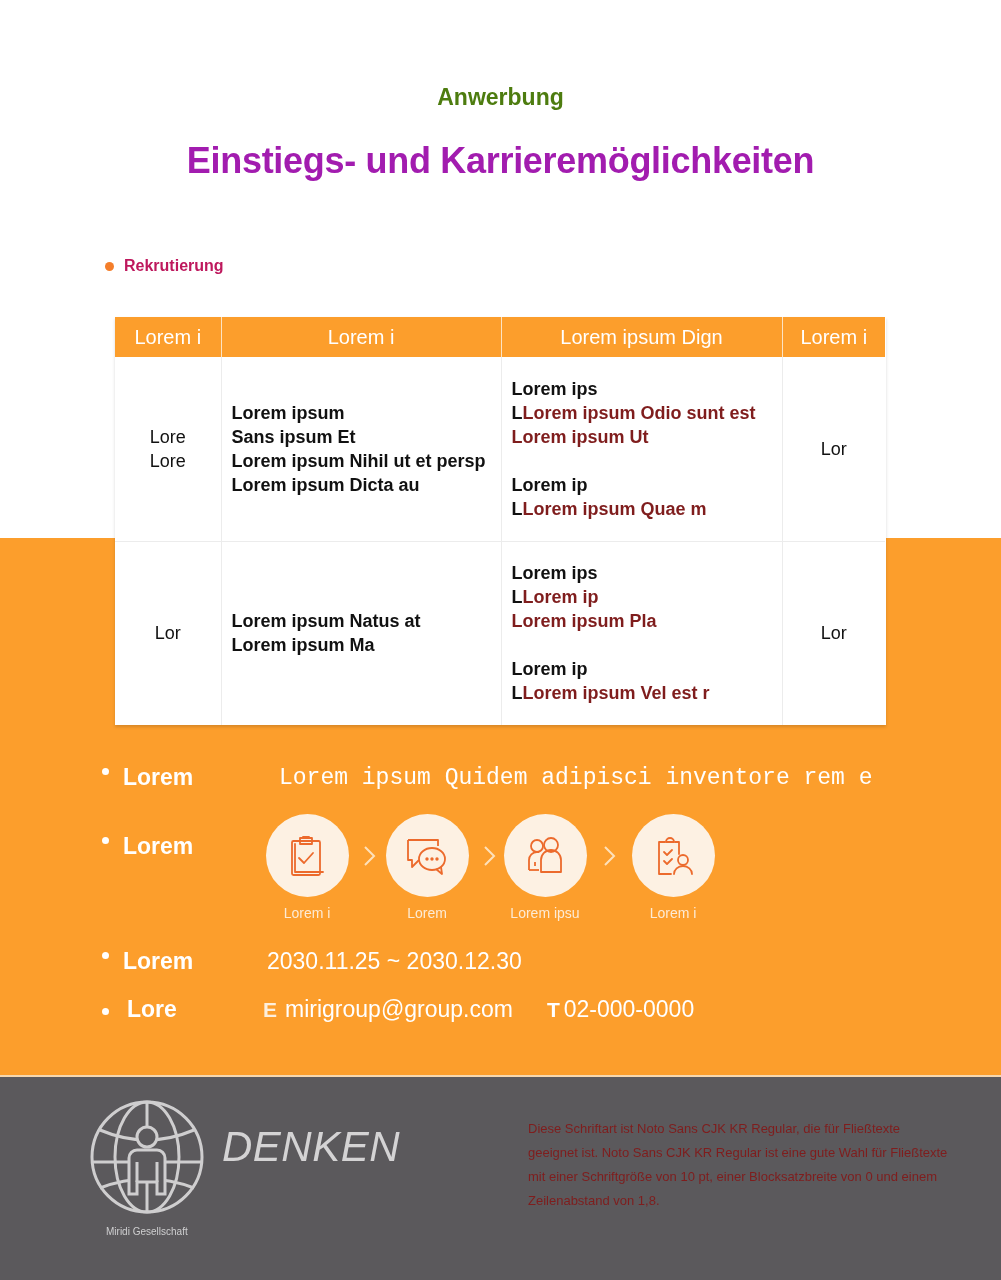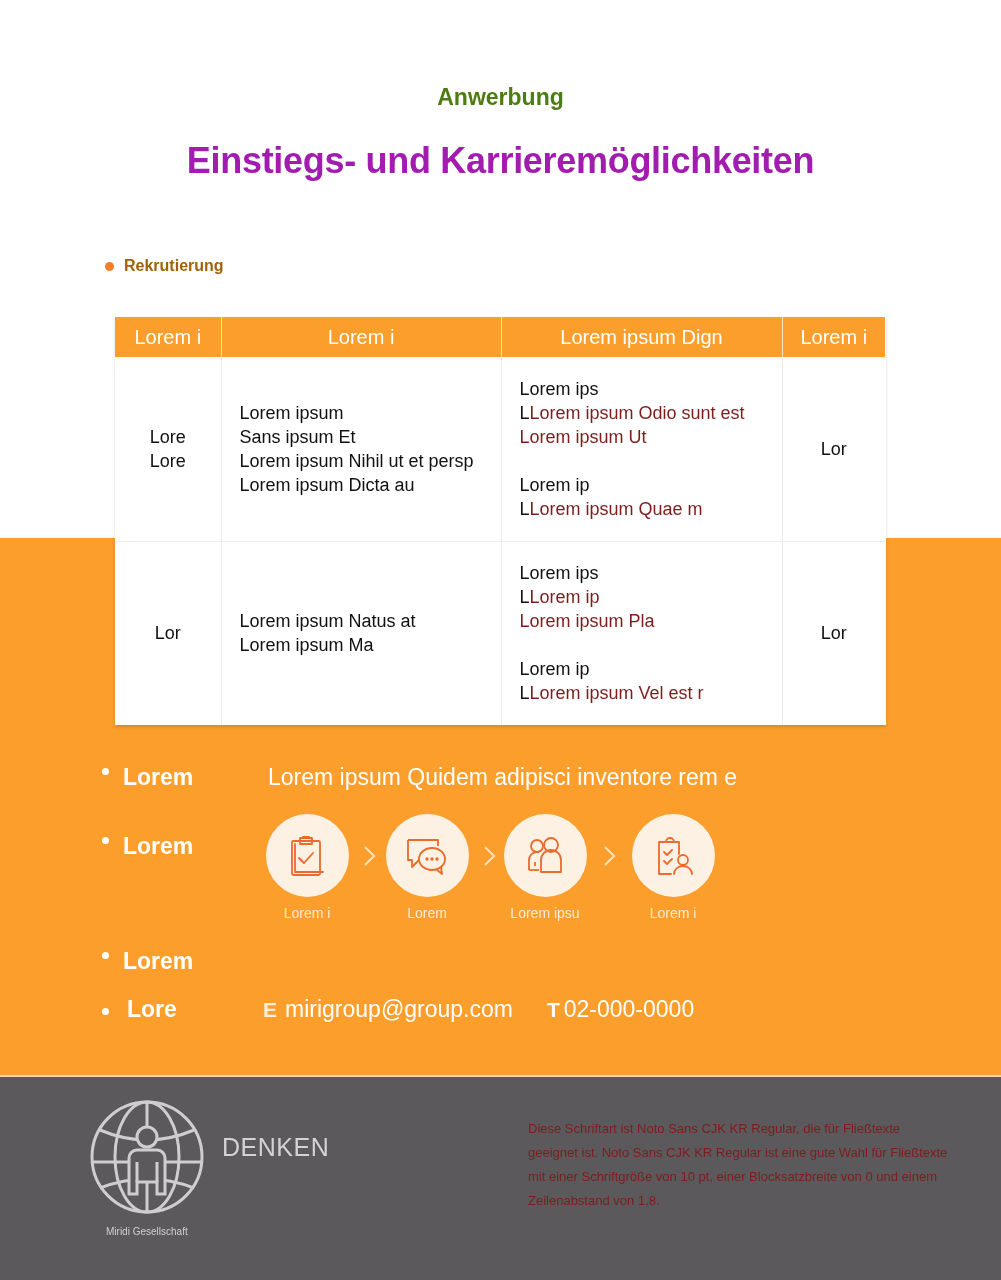--- a/index.html
+++ b/index.html
@@ -8,50 +8,50 @@
 
   .orange-band { position: absolute; left: 0; top: 538px; width: 1001px; height: 537px; background: #fc9e2c; }
   .band-divider { position: absolute; left: 0; top: 1075px; width: 1001px; height: 2px; background: #f6d7ae; }
   .footer { position: absolute; left: 0; top: 1077px; width: 1001px; height: 203px; background: #5b595c; }
 
   .eyebrow { position: absolute; top: 84px; left: 0; width: 1001px; text-align: center; color: #4d7c0f; font-weight: bold; font-size: 23px; }
   .title { position: absolute; top: 140px; left: 0; width: 1001px; text-align: center; color: #a21caf; font-weight: bold; font-size: 36px; letter-spacing: -0.3px; }
 
   .section-head { position: absolute; top: 257px; left: 105px; display: flex; align-items: center; gap: 10px; }
   .dot-orange { width: 9px; height: 9px; border-radius: 50%; background: #f47e2a; }
-  .section-head span.lbl { color: #a16207; font-weight: bold; font-size: 16px; }
+  .section-head span.lbl { color: #be185d; font-weight: bold; font-size: 16px; }
 
   .table-wrap { position: absolute; left: 115px; top: 317px; width: 771px; background: #fff; box-shadow: 0 2px 3px rgba(0,0,0,0.15); }
   table { border-collapse: collapse; width: 770px; table-layout: fixed; }
   th { background: #fc9e2c; color: #fff; font-weight: normal; font-size: 20px; height: 40px; border-right: 1.5px solid #fde3c2; text-align: center; }
   th:last-child { border-right: none; }
   td { font-size: 18px; line-height: 24px; color: #111; border-right: 1px solid #ececec; border-bottom: 1px solid #ececec; vertical-align: middle; }
   td:last-child { border-right: none; }
   tr.r1 td { height: 184px; }
   tr.r2 td { height: 184px; border-bottom: none; }
   td.center { text-align: center; }
-  td.left { padding-left: 18px; }
+  td.left { padding-left: 10px; font-weight: bold; }
   .muted { color: #7f1d1d; }
   .gap { height: 24px; }
 
   .info-row { position: absolute; left: 102px; display: flex; align-items: center; color: #fff; }
   .info-row .wdot { width: 7px; height: 7px; border-radius: 50%; background: #fff; margin-right: 14px; position: relative; top: -6px; }
   .info-row .ilabel { font-weight: bold; font-size: 23px; width: 144px; }
   .info-row .ival { font-size: 23px; }
 
   .steps { position: absolute; top: 814px; left: 265px; display: flex; align-items: flex-start; }
   .step { width: 84px; display: flex; flex-direction: column; align-items: center; }
   .circle { width: 83px; height: 83px; border-radius: 50%; background: #fdf1e3; display: flex; align-items: center; justify-content: center; }
   .circle svg { width: 48px; height: 48px; }
   .step-label { color: #fdebd5; font-size: 14px; margin-top: 8px; white-space: nowrap; }
   .arrow { width: 40px; height: 83px; display: flex; align-items: center; justify-content: center; }
   .arrow svg { width: 16px; height: 24px; }
 
   .logo-globe { position: absolute; left: 90px; top: 1100px; width: 114px; height: 114px; }
-  .brand { position: absolute; left: 222px; top: 1127px; color: #d4d3d4; font-size: 25px; line-height: 40px; letter-spacing: 0.5px; }
+  .brand { position: absolute; left: 222px; top: 1127px; color: #d4d3d4; font-size: 42px; line-height: 40px; letter-spacing: 0.5px; font-style: italic; }
   .company { position: absolute; left: 106px; top: 1226px; color: #cfcfd0; font-size: 10px; }
   .footnote { position: absolute; left: 528px; top: 1117px; width: 420px; color: #7f1d1d; font-size: 13px; line-height: 24px; }
 </style>
 </head>
 <body>
 
 <div class="orange-band"></div>
 <div class="band-divider"></div>
 <div class="footer"></div>
 
@@ -119,21 +119,21 @@
         </td>
         <td class="center">Lor</td>
       </tr>
     </tbody>
   </table>
 </div>
 
 <div class="info-row" style="top:764px;">
   <span class="wdot"></span>
   <span class="ilabel">Lorem</span>
-  <span class="ival" style="margin-left:1px;">Lorem ipsum Quidem adipisci inventore rem e</span>
+  <span class="ival" style="margin-left:12px;font-family:Liberation Mono, monospace;">Lorem ipsum Quidem adipisci inventore rem e</span>
 </div>
 
 <div class="info-row" style="top:833px;">
   <span class="wdot"></span>
   <span class="ilabel">Lorem</span>
 </div>
 
 <div class="steps">
   <div class="step">
     <div class="circle">
@@ -200,20 +200,21 @@
         <path d="M25 42 a9 8 0 0 1 18 0"></path>
       </svg>
     </div>
     <div class="step-label">Lorem i</div>
   </div>
 </div>
 
 <div class="info-row" style="top:948px;">
   <span class="wdot"></span>
   <span class="ilabel">Lorem</span>
+  <span class="ival">2030.11.25 ~ 2030.12.30</span>
 </div>
 
 <div class="info-row" style="top:996px;">
   <span class="wdot" style="top:2px;"></span>
   <span class="ilabel" style="margin-left:4px; width:136px;">Lore</span>
   <span class="ival" style="font-weight:bold; font-size:21px; color:#fdefdc; margin-right:8px;">E</span>
   <span class="ival">mirigroup@group.com</span>
   <span class="ival" style="font-weight:bold; font-size:21px; margin-left:34px; margin-right:4px;">T</span>
   <span class="ival">02-000-0000</span>
 </div>

